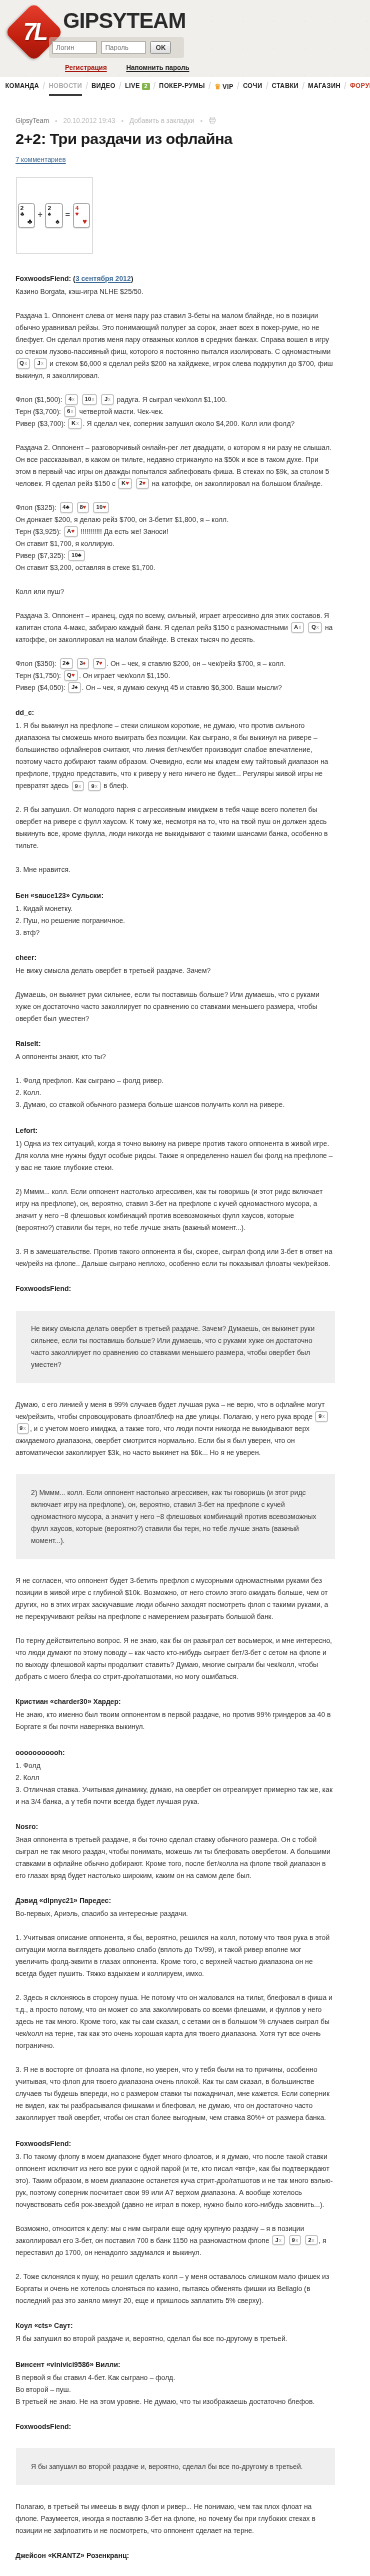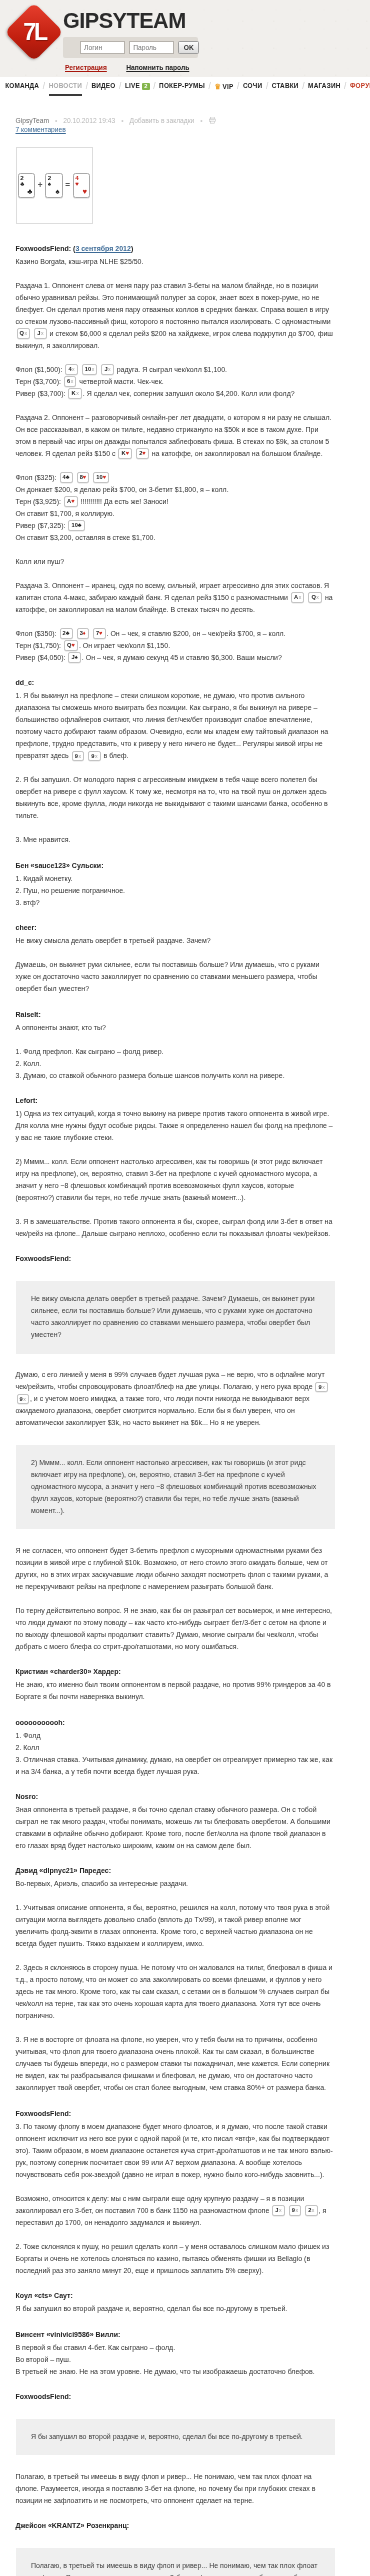--- a/index.html
+++ b/index.html
@@ -8,26 +8,26 @@
 
   
   .site-header { position:relative; height:77px; background:#f1efec;
     background-image: radial-gradient(#e3e0db 0.5px, transparent 0.8px), radial-gradient(#e7e4df 0.5px, transparent 0.8px);
     background-size: 24px 19.6px, 31px 27px; background-position:0 0, 10.3px 7.7px; }
   .logo-wrap { position:absolute; left:4.1px; top:2.1px; width:61px; height:61px; }
   .logo-diamond { position:absolute; left:9.3px; top:9.3px; width:42px; height:42px;
     background:linear-gradient(135deg,#e8402f 0%,#c21f0f 60%,#9e160a 100%);
     border-radius:7.2px; transform:rotate(45deg); box-shadow:0 1px 2.6px rgba(0,0,0,.35); }
   .logo-glyph { position:absolute; left:0; top:0; width:61px; height:61px; display:flex;
-    align-items:center; justify-content:center; color:#fff; font-weight:bold; 
+    align-items:center; justify-content:center; color:#fff; font-weight:bold; font-style:italic;
     font-size:23px; letter-spacing:-2.1px; text-shadow:0.5px 1px 1px rgba(0,0,0,.3); }
   .logo-text { position:absolute; left:63px; top:8.2px; font-size:21.6px; font-weight:bold;
     letter-spacing:-0.5px; color:#2b2b2b; }
-  .login-panel { position:absolute; left:63px; top:37px; width:135px; height:20.6px;
-    background:rgba(205,200,193,.55); border-radius:2.1px; display:flex; align-items:center; padding:0 17px; gap:4.1px; }
+  .login-panel { position:absolute; left:49px; top:37px; width:135px; height:20.6px;
+    background:rgba(205,200,193,.55); border-radius:2.1px; display:flex; align-items:center; padding:0 3px; gap:4.1px; }
   .login-panel input { width:45px; height:13.4px; border:0.5px solid #b6b2ac; background:#fff;
     padding:0 3.1px; font-size:6.7px; color:#333; font-family:"Liberation Sans",sans-serif; }
   .ok-btn { height:13.4px; padding:0 4.6px; font-size:6.7px; font-weight:bold; color:#333;
     background:linear-gradient(#fdfdfd,#dcdcdc); border:0.5px solid #9d9d9d; border-radius:1.5px; cursor:pointer; }
   .login-links { position:absolute; left:65px; top:64px; font-size:6.7px; font-weight:bold; }
   .login-links a { margin-right:17.5px; }
   a.red-link { color:#a6150b; text-decoration:underline; }
   a.dark-link { color:#222; text-decoration:underline; }
 
   
@@ -113,20 +113,21 @@
     <span class="dot">•</span>
     <span class="print-icon">
       <svg width="7.2" height="6.7" viewBox="0 0 14 13">
           <rect x="3" y="0" width="8" height="4" fill="none" stroke="#b9b9b9"></rect>
           <rect x="1" y="4" width="12" height="5" fill="none" stroke="#b9b9b9"></rect>
           <rect x="3" y="8" width="8" height="4" fill="#fff" stroke="#b9b9b9"></rect>
         </svg>
     </span>
   </div>
 
+  <h1 class="page-title">2+2: Три раздачи из офлайна</h1>
   <a href="#" class="blue-link comments-link">7 комментариев</a>
 
   <div class="lead-row">
     <div class="lead-thumb" id="lead-thumb">
         <div class="mini-card black">
           <span class="tl">2<br>♣</span>
           <span class="ctr">♣</span>
         </div>
         <span class="op" id="op-plus">+</span>
         <div class="mini-card black">

